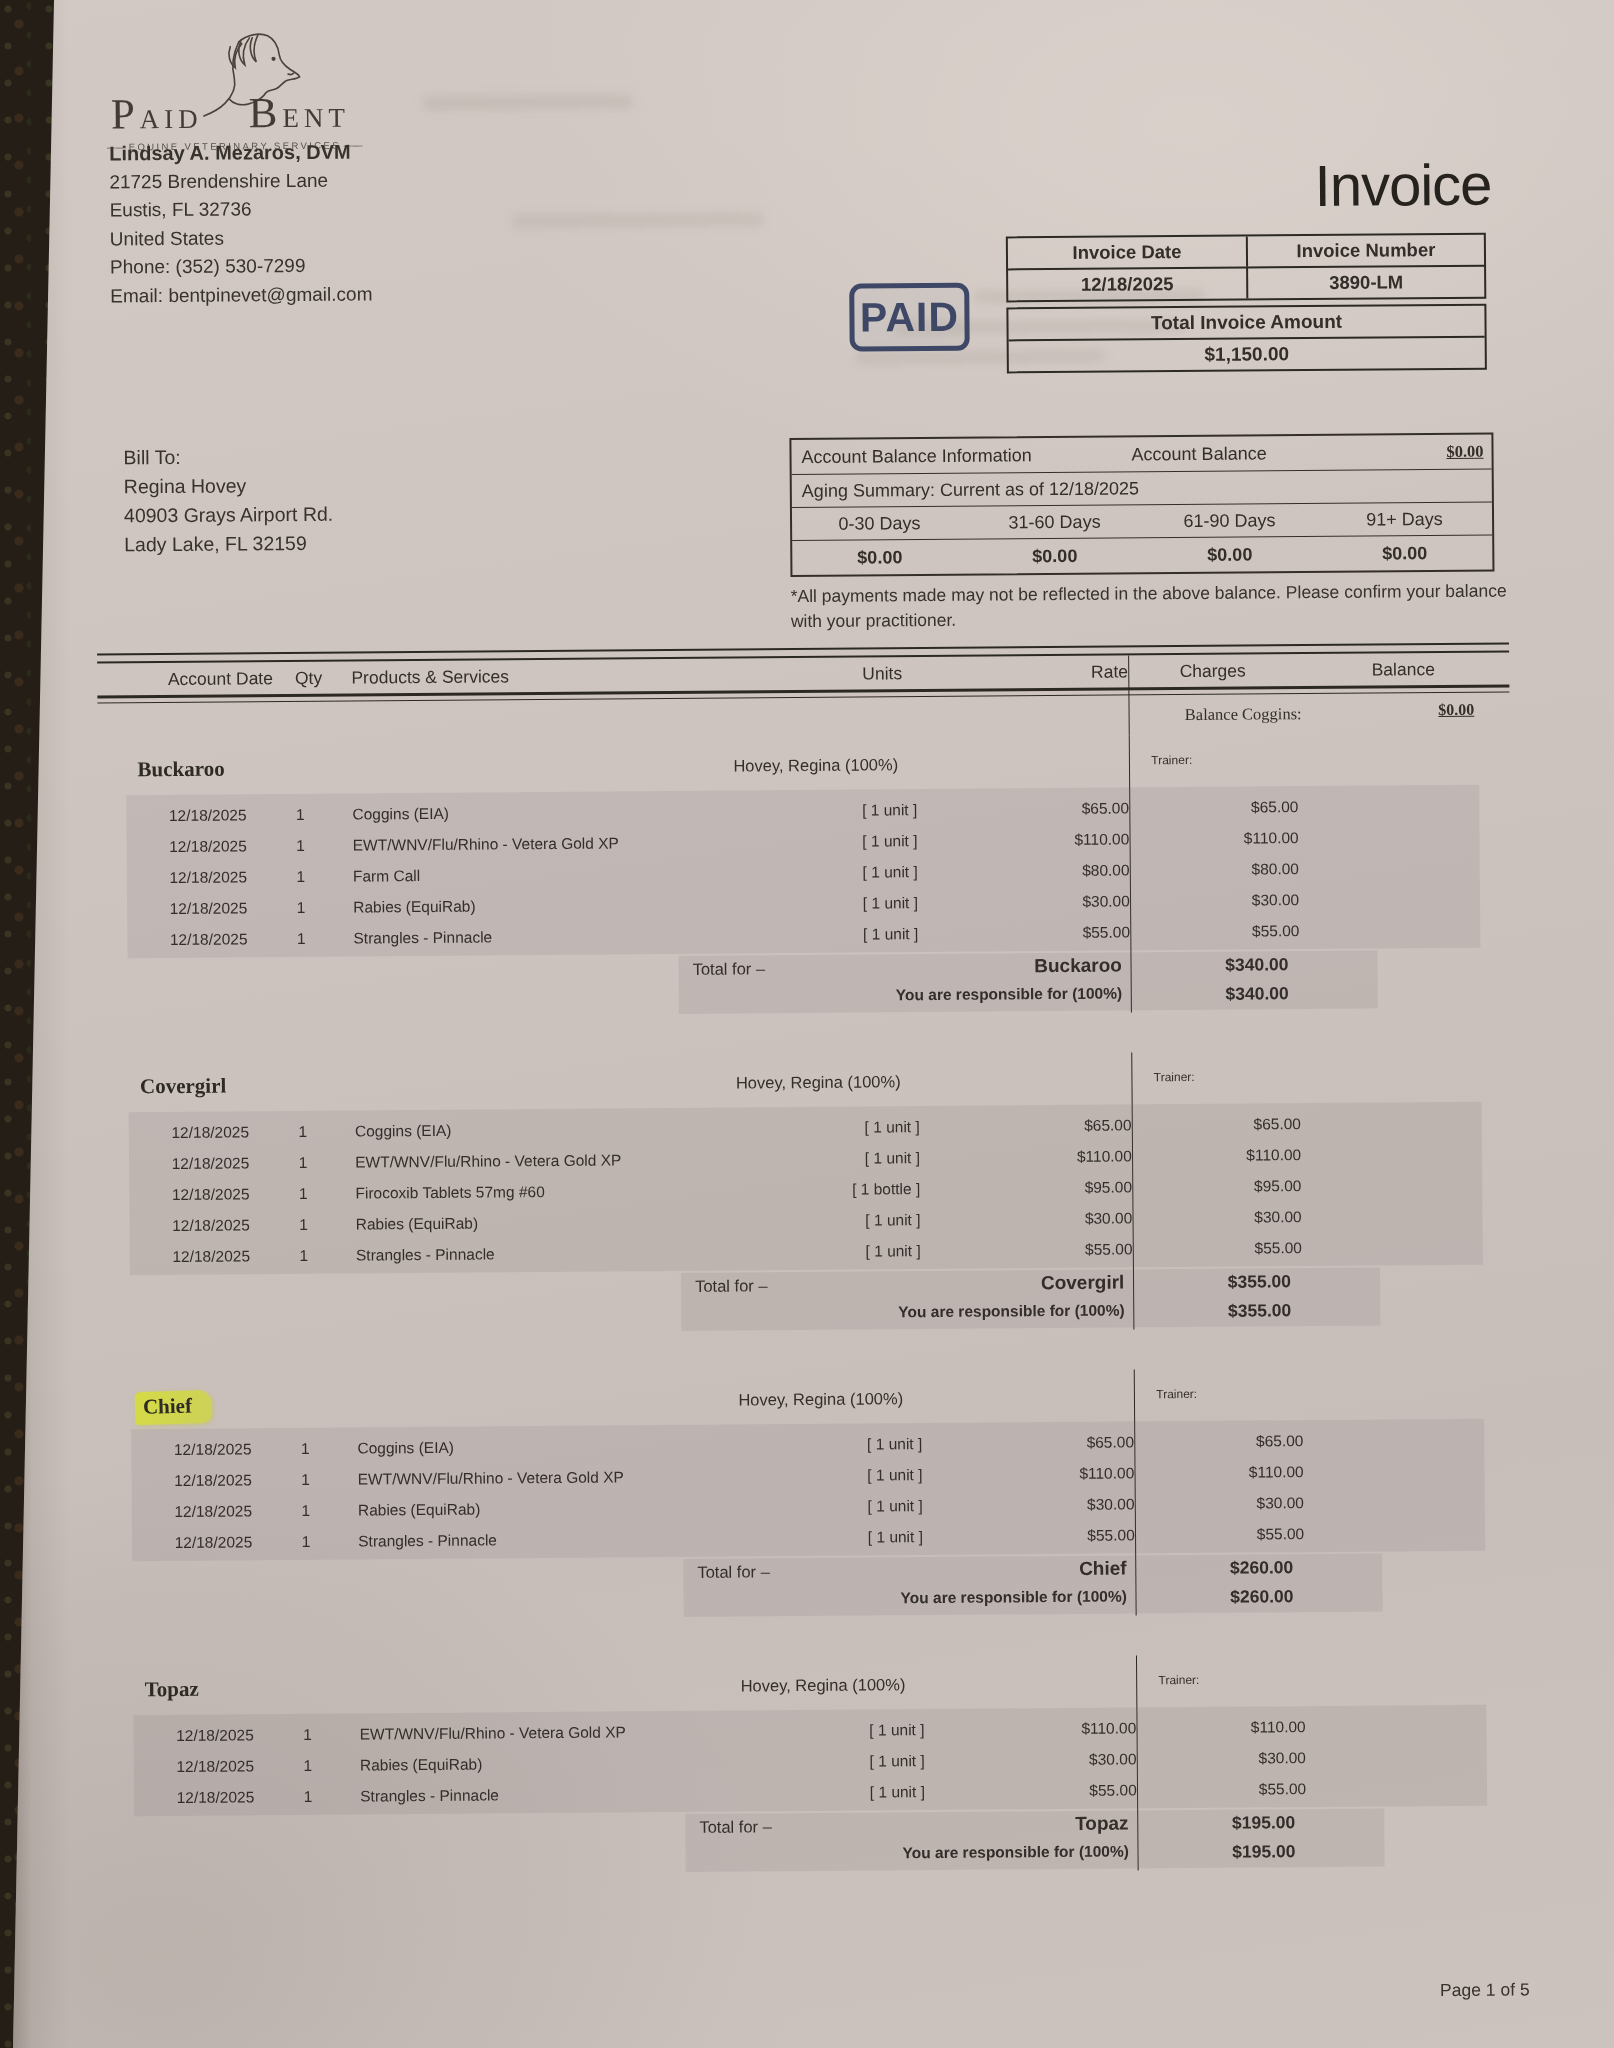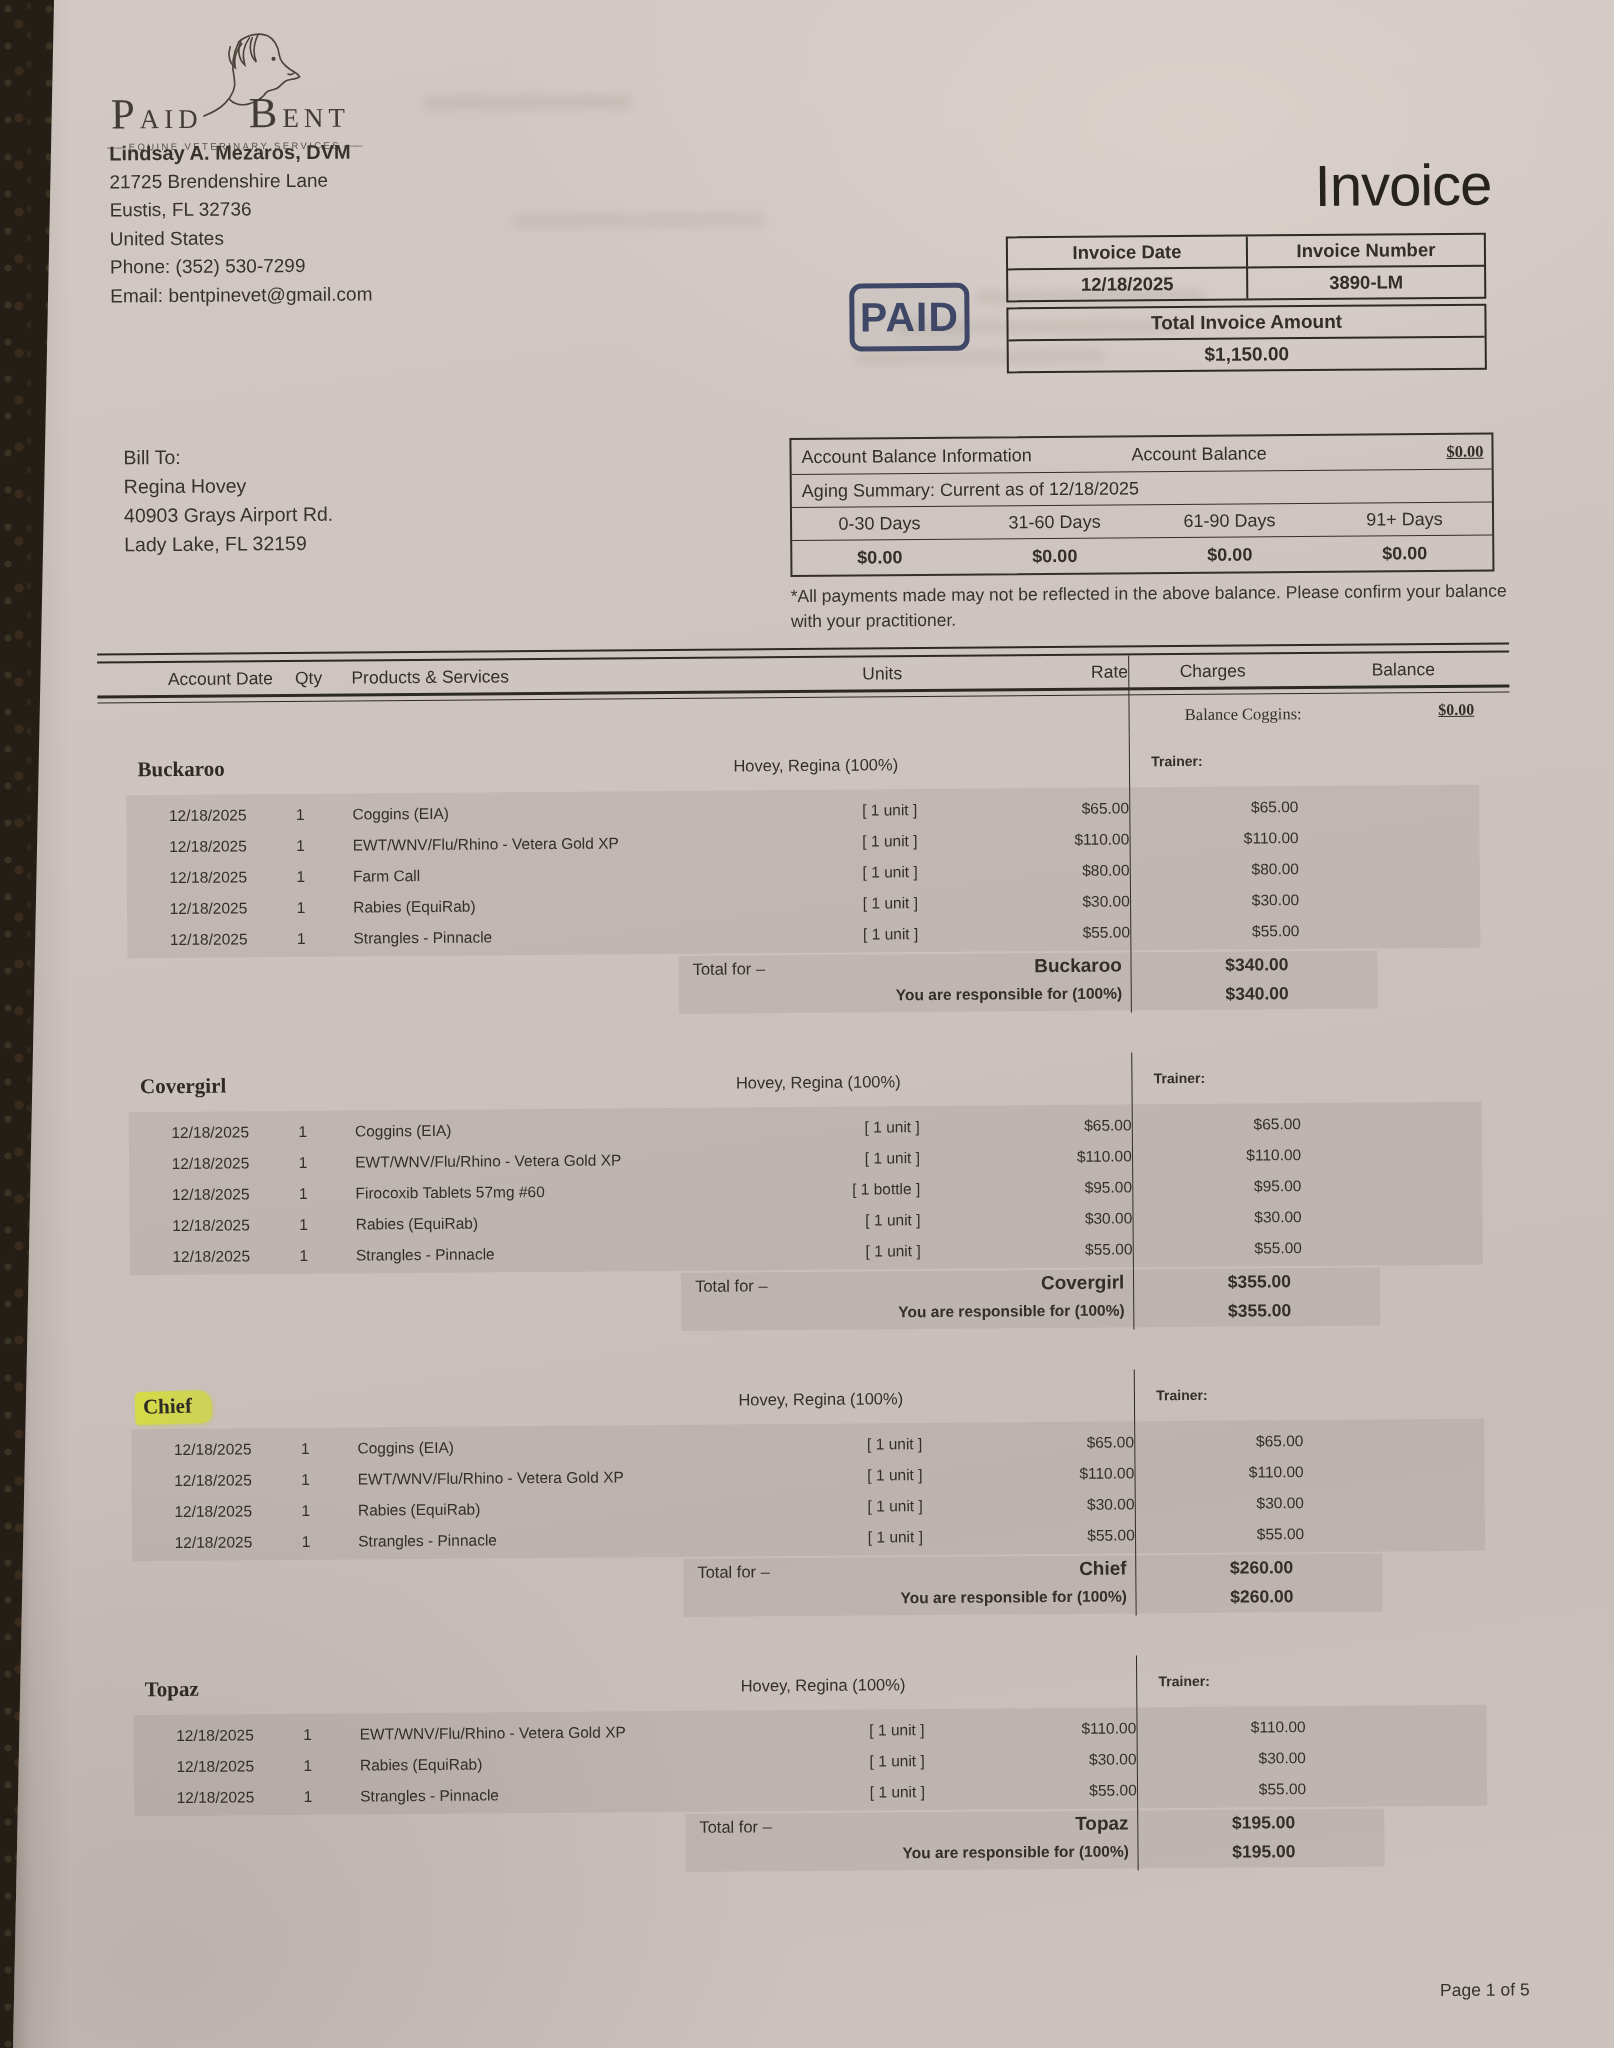--- a/index.html
+++ b/index.html
@@ -94,21 +94,21 @@
 
   .section{position:relative;margin-top:0;}
   .section + .section{margin-top:40px;}
   .sec-head{position:relative;height:52px;}
   .horse-name{position:absolute;left:2.8%;top:14px;font-family:"Liberation Serif",serif;
     font-weight:bold;font-size:21px;color:#2e2a24;}
   .horse-name.highlight{background:linear-gradient(97deg,rgba(213,221,59,.92),rgba(206,216,48,.7));
     padding:3px 20px 5px 8px;margin-left:-8px;border-radius:6px 14px 10px 4px;transform:rotate(-1.2deg);
     box-shadow:1px 1px 4px rgba(190,200,40,.45);}
   .owner{position:absolute;left:45%;top:18px;font-size:16.5px;}
-  .trainer{position:absolute;left:74.6%;top:18px;font-size:14px;font-weight:bold;}
+  .trainer{position:absolute;left:74.6%;top:18px;font-size:12px;}
   .items{position:relative;padding:5px 0 3px 0;}
   .items::before{content:'';position:absolute;left:2%;right:2.2%;top:0;bottom:0;
     background:rgba(108,102,110,.13);}
   .item-row{position:relative;height:31px;font-size:15.5px;z-index:1;}
   .totals{position:relative;height:62px;}
   .tshade{position:absolute;left:41%;right:9.5%;top:2px;bottom:2px;background:rgba(108,102,110,.13);}
   .trow,.trow2{position:relative;height:30px;}
   .tlabel{position:absolute;left:42%;top:6px;font-size:16.5px;}
   .thorse{position:absolute;right:27.6%;top:4px;font-size:19px;font-weight:bold;}
   .tamount{position:absolute;right:15.8%;top:5px;font-size:17.5px;font-weight:bold;}

